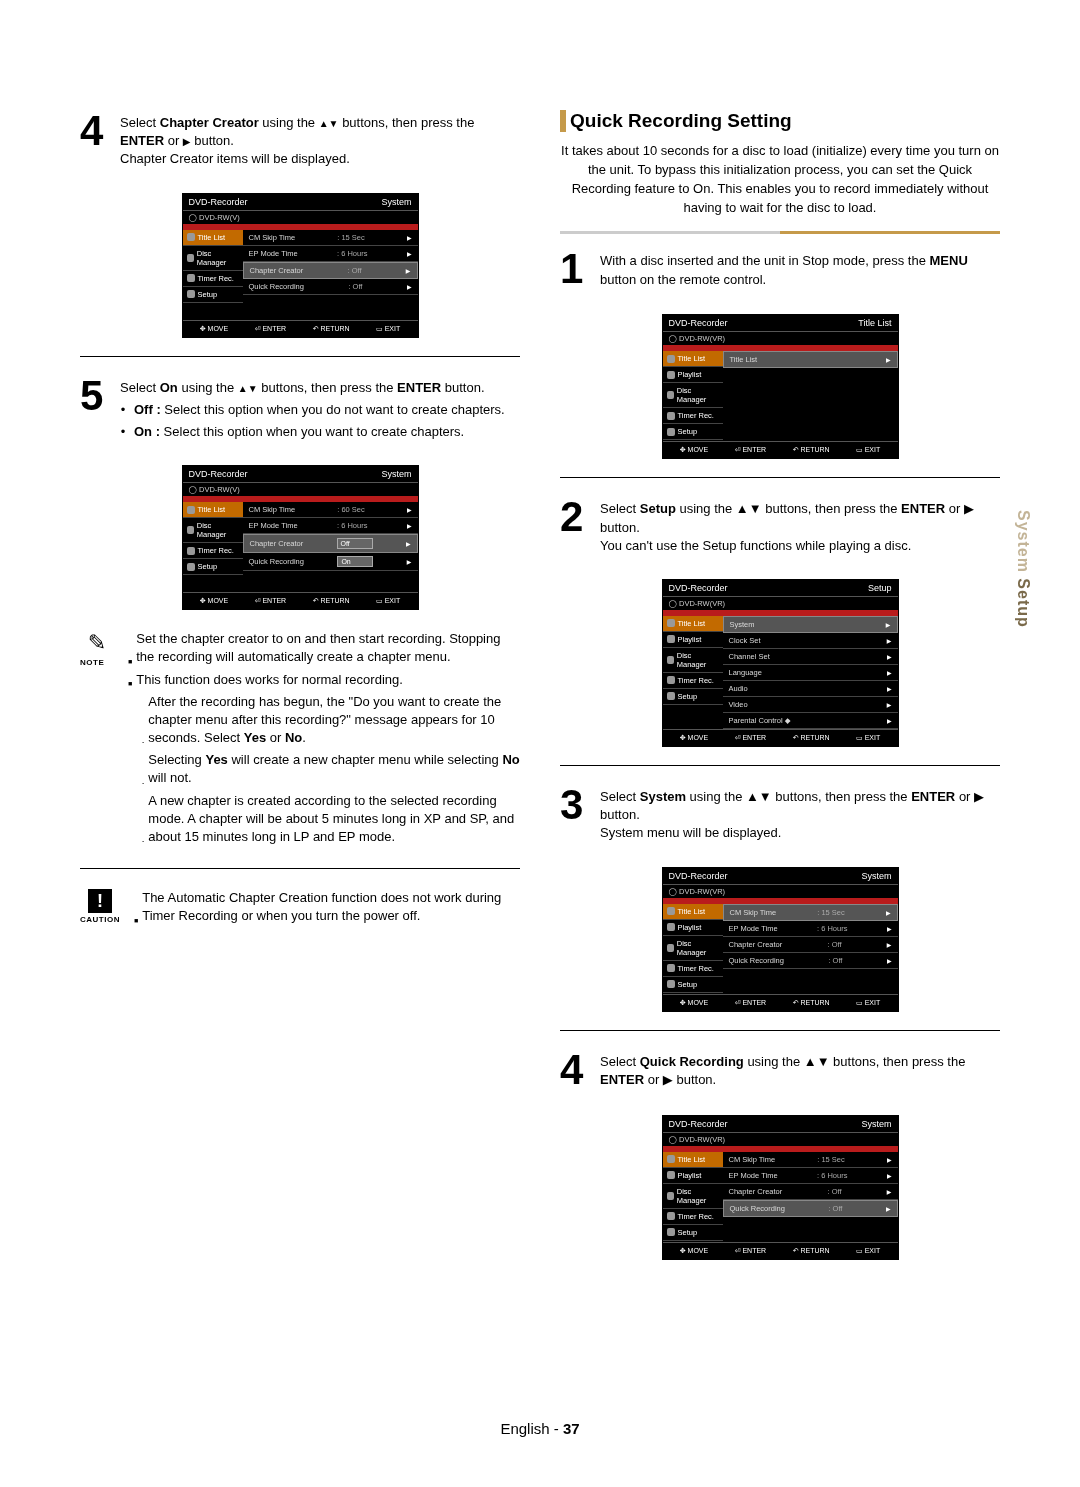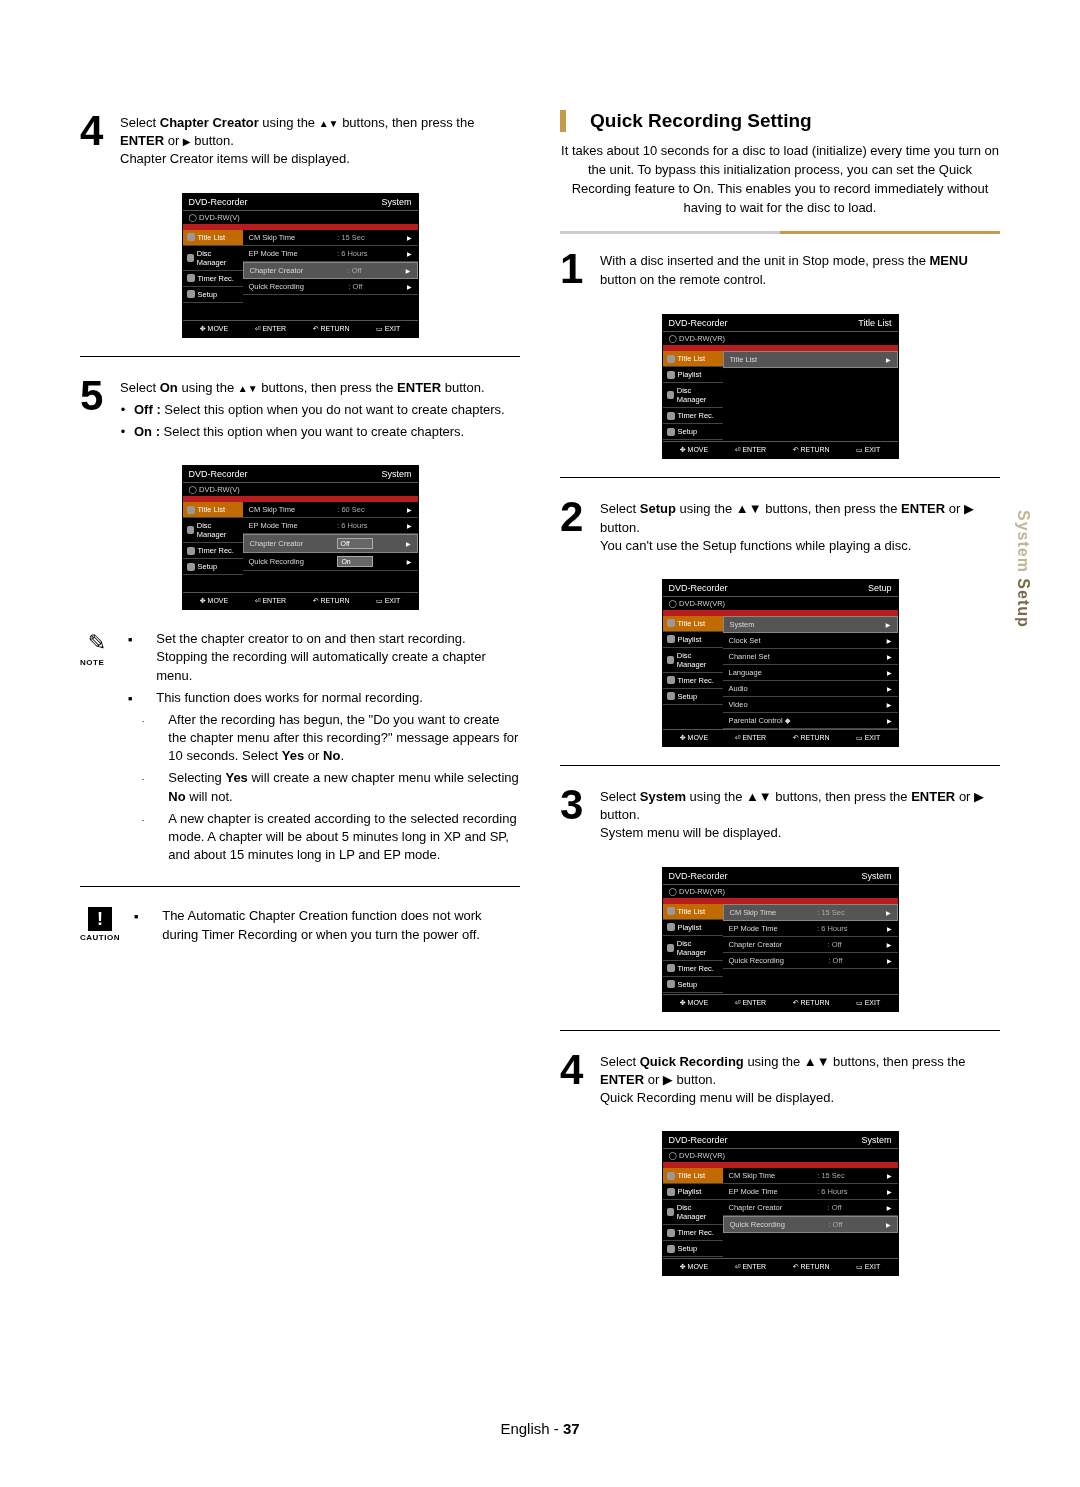--- a/index.html
+++ b/index.html
@@ -145,26 +145,26 @@
     letter-spacing: 0.5px;
     font-weight: bold;
     margin-top: 2px;
   }
   .note-text {
     flex: 1;
     font-size: 13px;
     line-height: 1.4;
   }
   .note-text ul { margin: 0; padding: 0; list-style: none; }
-  .note-text li { display: flex; gap: 24px; margin-bottom: 4px; }
+  .note-text li { display: flex; gap: 4px; margin-bottom: 4px; align-items: flex-end; }
   .note-text li .sq { font-size: 7px; margin-top: 5px; }
   .heading-row {
     display: flex;
     align-items: center;
-    gap: 24px;
+    gap: 4px;
     margin-bottom: 10px;
   }
   .heading-bar {
     width: 6px;
     height: 22px;
     background: #c59a4a;
   }
   .heading-text {
     font-size: 19px;
     font-weight: bold;
@@ -626,21 +626,20 @@
           <span>↶ RETURN</span>
           <span>▭ EXIT</span>
         </div>
       </div>
     <hr class="rule">
 
     <div class="step">
       <div class="step-num">4</div>
       <div class="step-text">
         <span>Select <b>Quick Recording</b> using the ▲▼ buttons, then press the <b>ENTER</b> or ▶ button.</span>
-        <div>Quick Recording menu will be displayed.</div>
       </div>
     </div>
     <div class="osd">
         <div class="osd-header">
           <span>DVD-Recorder</span>
           <span>System</span>
         </div>
         <div class="osd-sub">◯ DVD-RW(VR)</div>
         <div class="osd-body">
           <div class="osd-side">

